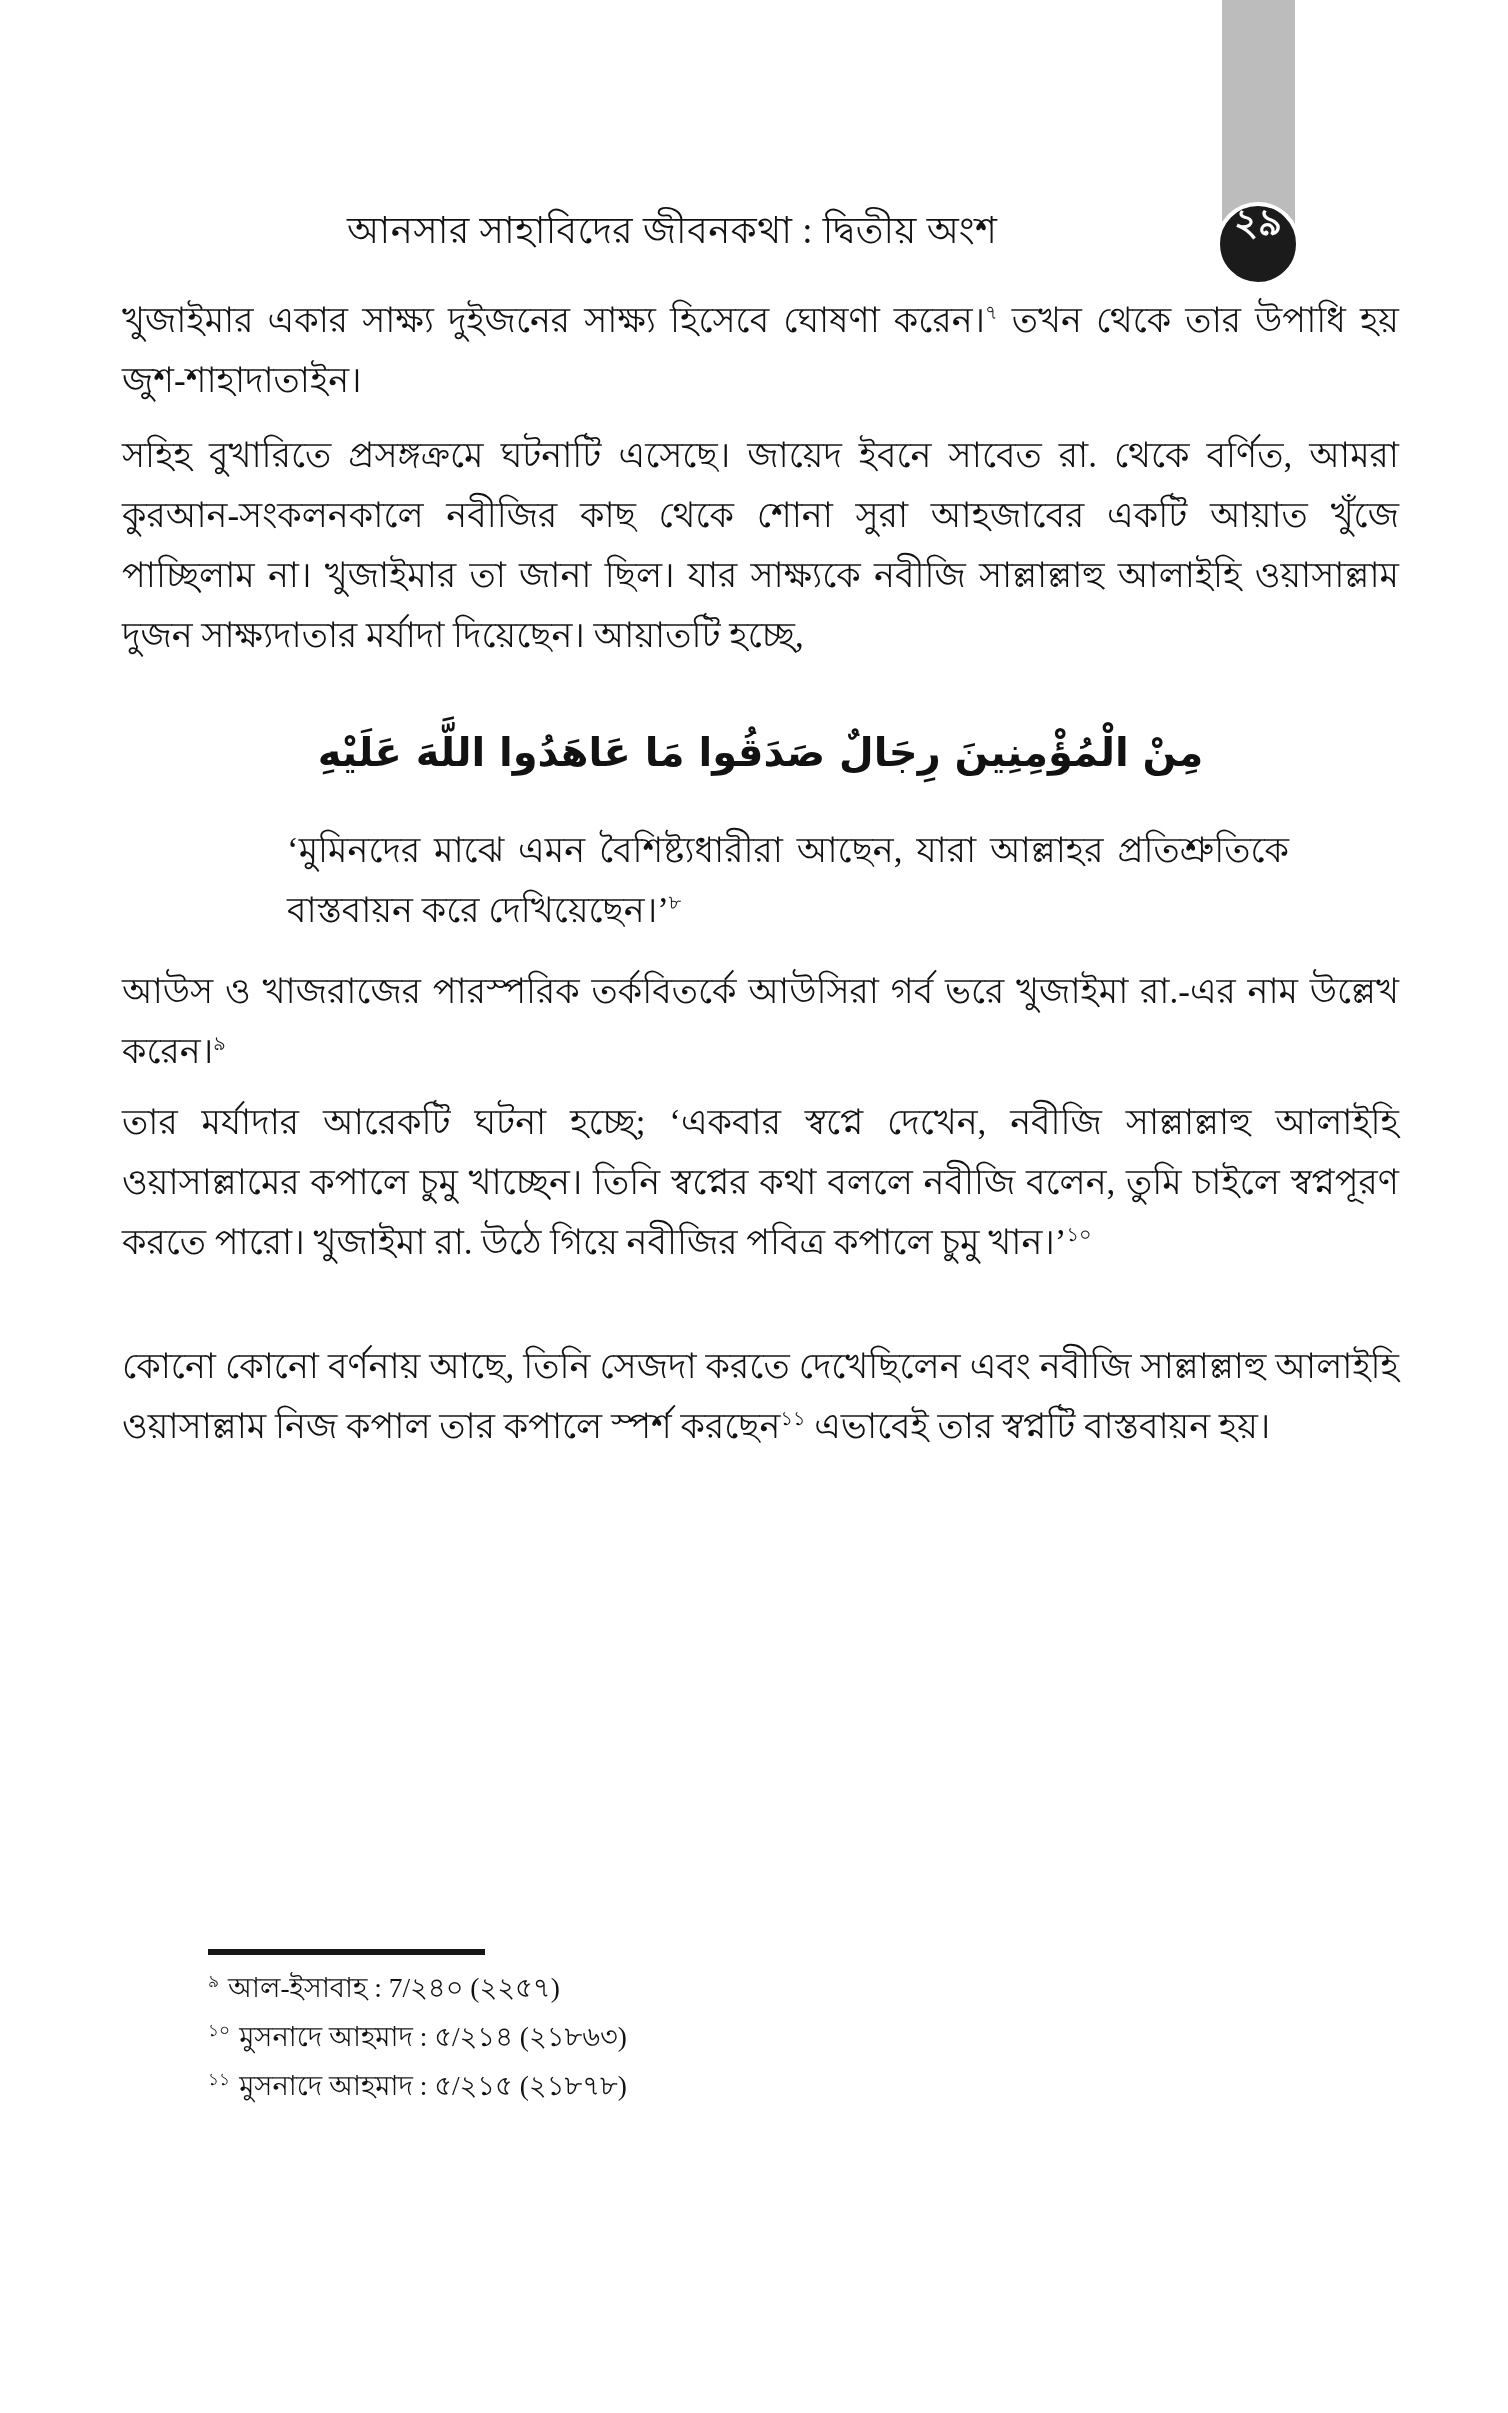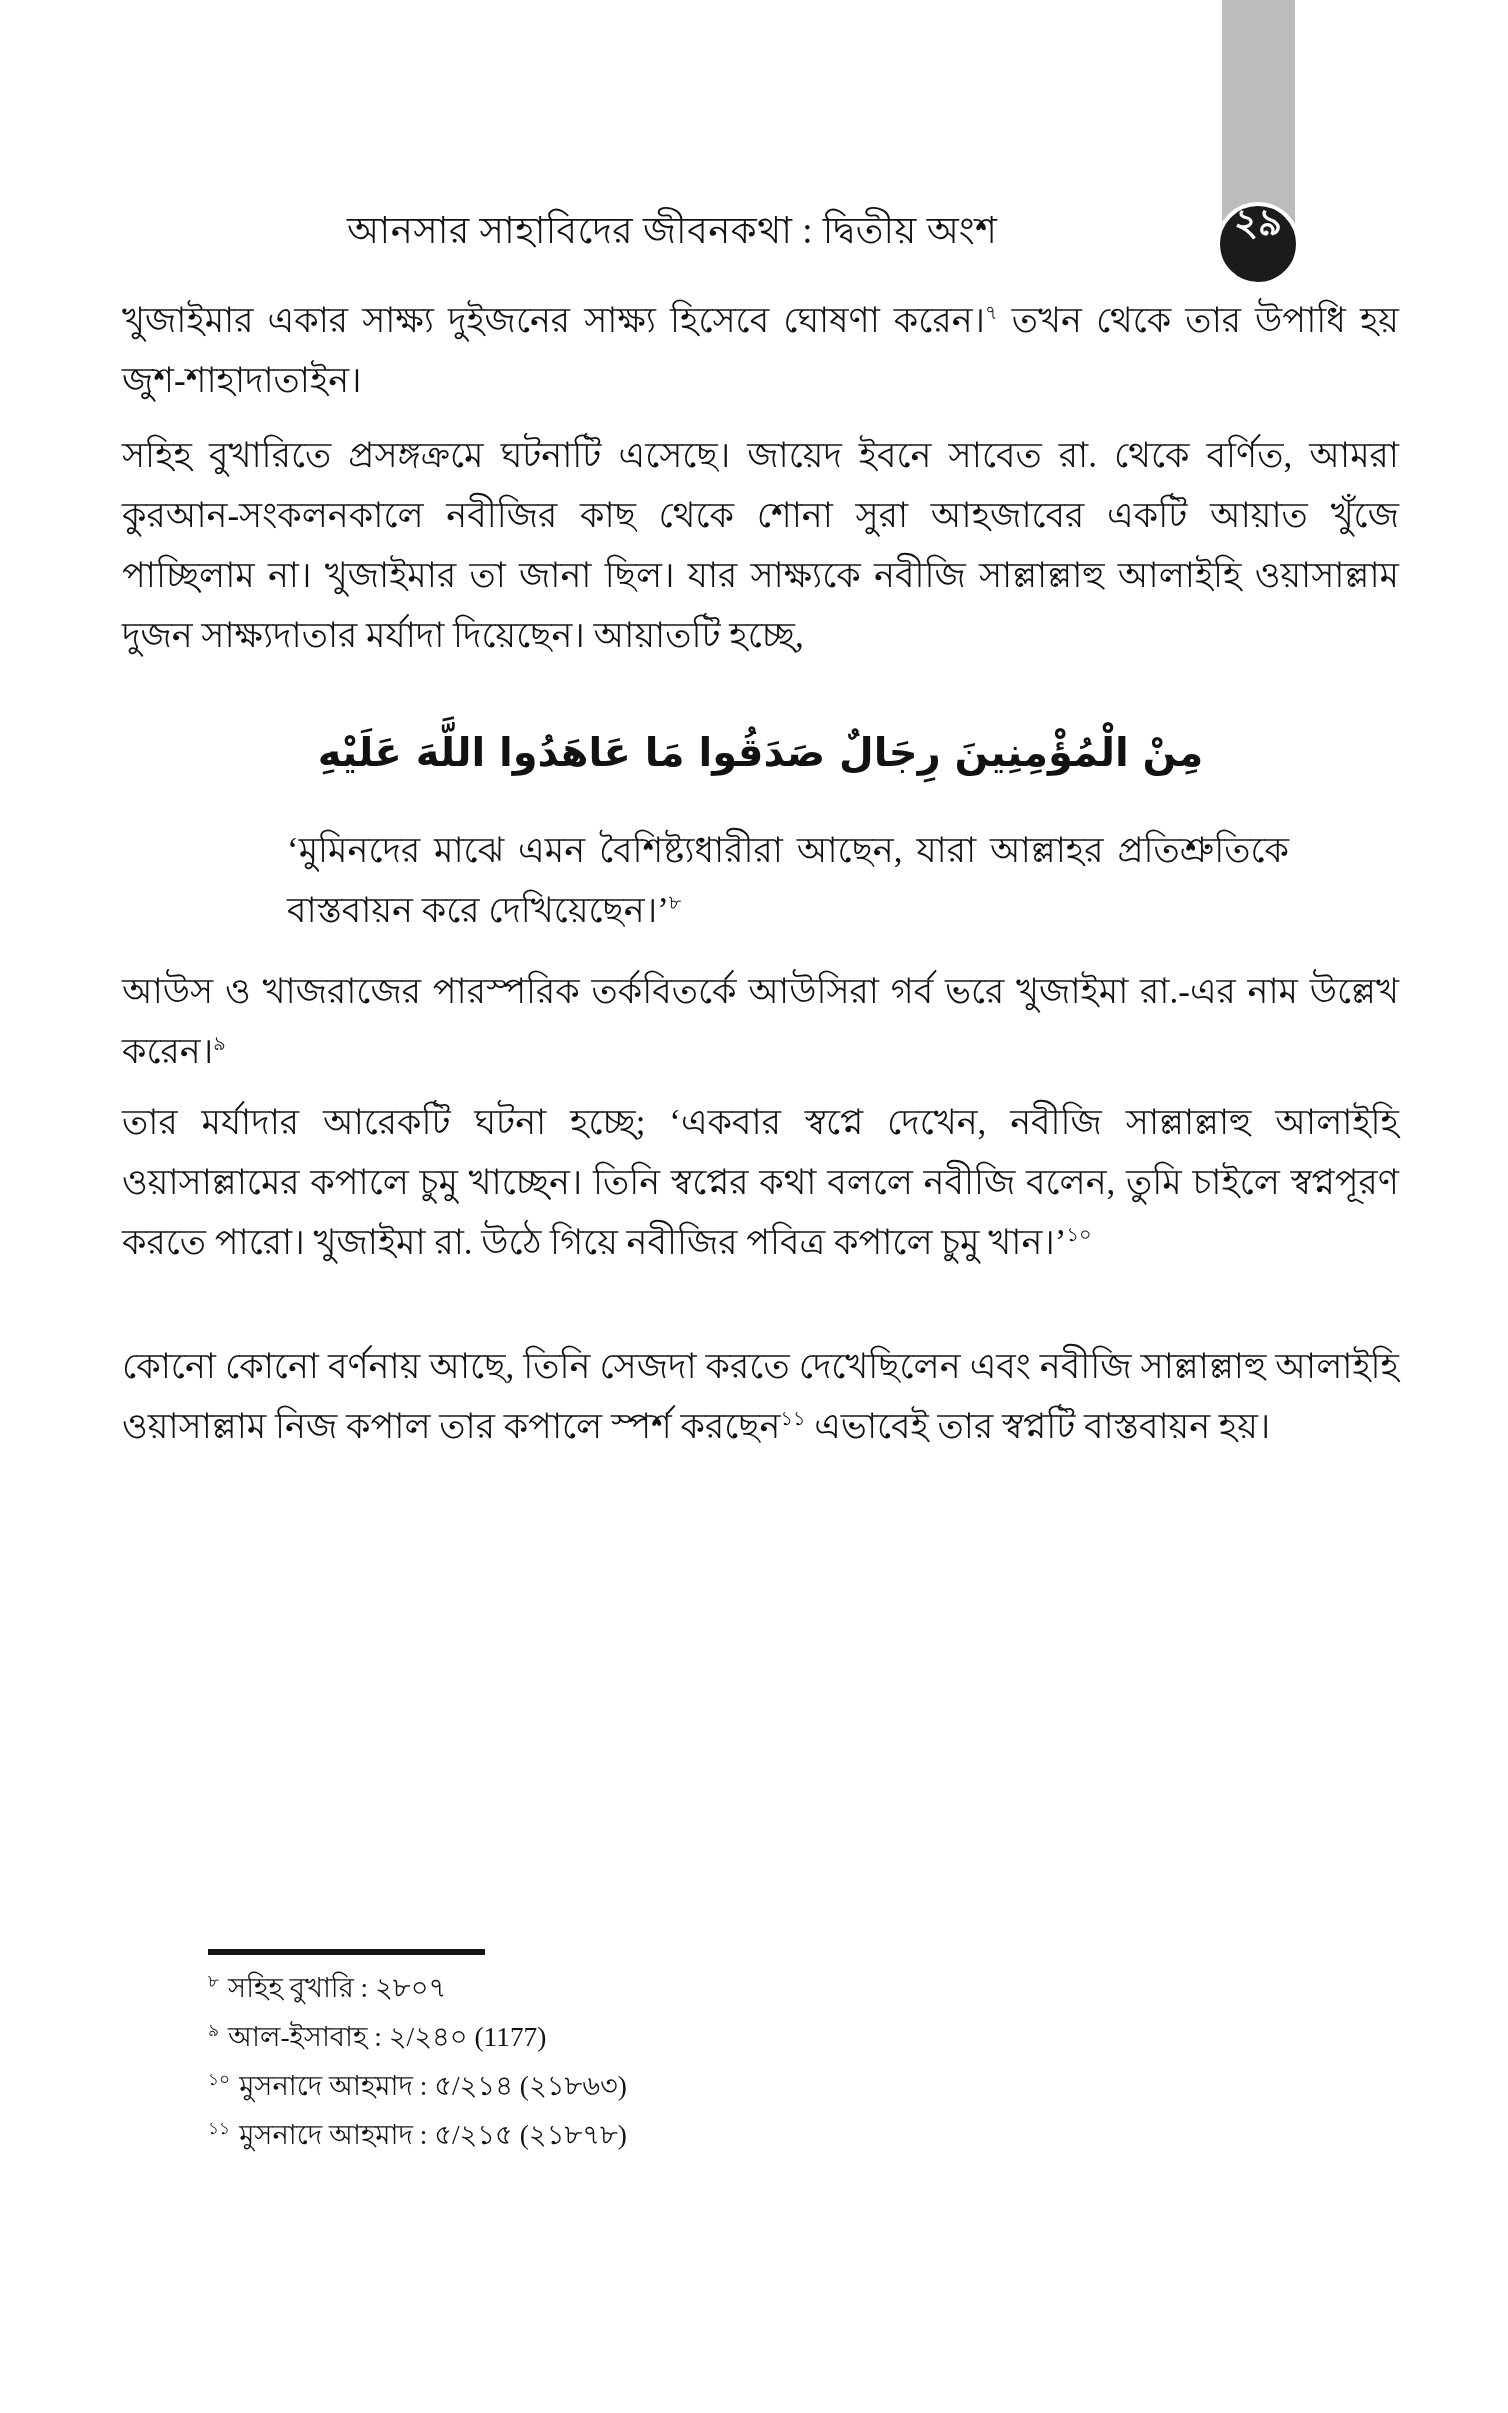--- a/index.html
+++ b/index.html
@@ -128,21 +128,20 @@
       <div class="para arabic pos-p3"><span>مِنْ الْمُؤْمِنِينَ رِجَالٌ صَدَقُوا مَا عَاهَدُوا اللَّهَ عَلَيْهِ</span></div>
       <div class="para quote pos-p4"><span>‘মুমিনদের মাঝে এমন বৈশিষ্ট্যধারীরা আছেন, যারা আল্লাহর প্রতিশ্রুতিকে বাস্তবায়ন করে দেখিয়েছেন।’</span><span class="sup">৮</span></div>
       <div class="para body pos-p5"><span>আউস ও খাজরাজের পারস্পরিক তর্কবিতর্কে আউসিরা গর্ব ভরে খুজাইমা রা.-এর নাম উল্লেখ করেন।</span><span class="sup">৯</span></div>
       <div class="para body pos-p6"><span>তার মর্যাদার আরেকটি ঘটনা হচ্ছে; ‘একবার স্বপ্নে দেখেন, নবীজি সাল্লাল্লাহু আলাইহি ওয়াসাল্লামের কপালে চুমু খাচ্ছেন। তিনি স্বপ্নের কথা বললে নবীজি বলেন, তুমি চাইলে স্বপ্নপূরণ করতে পারো। খুজাইমা রা. উঠে গিয়ে নবীজির পবিত্র কপালে চুমু খান।’</span><span class="sup">১০</span></div>
       <div class="para body pos-p7"><span>কোনো কোনো বর্ণনায় আছে, তিনি সেজদা করতে দেখেছিলেন এবং নবীজি সাল্লাল্লাহু আলাইহি ওয়াসাল্লাম নিজ কপাল তার কপালে স্পর্শ করছেন</span><span class="sup">১১</span><span> এভাবেই তার স্বপ্নটি বাস্তবায়ন হয়।</span></div>
     </div>
 
   <div class="footnote-area">
     <div class="fn-rule"></div>
     <div id="fn-list">
-        <div class="footnote-row"><span class="fn-marker">৮</span><span>সহিহ বুখারি : ২৮০৭</span></div>
-        <div class="footnote-row"><span class="fn-marker">৯</span><span>আল-ইসাবাহ : ২/২৪০ (1177)</span></div>
+        <div class="footnote-row"><span class="fn-marker">৯</span><span>আল-ইসাবাহ : 7/২৪০ (২২৫৭)</span></div>
         <div class="footnote-row"><span class="fn-marker">১০</span><span>মুসনাদে আহমাদ : ৫/২১৪ (২১৮৬৩)</span></div>
         <div class="footnote-row"><span class="fn-marker">১১</span><span>মুসনাদে আহমাদ : ৫/২১৫ (২১৮৭৮)</span></div>
       </div>
   </div>
 
 </div>
 
 
 </body></html>

